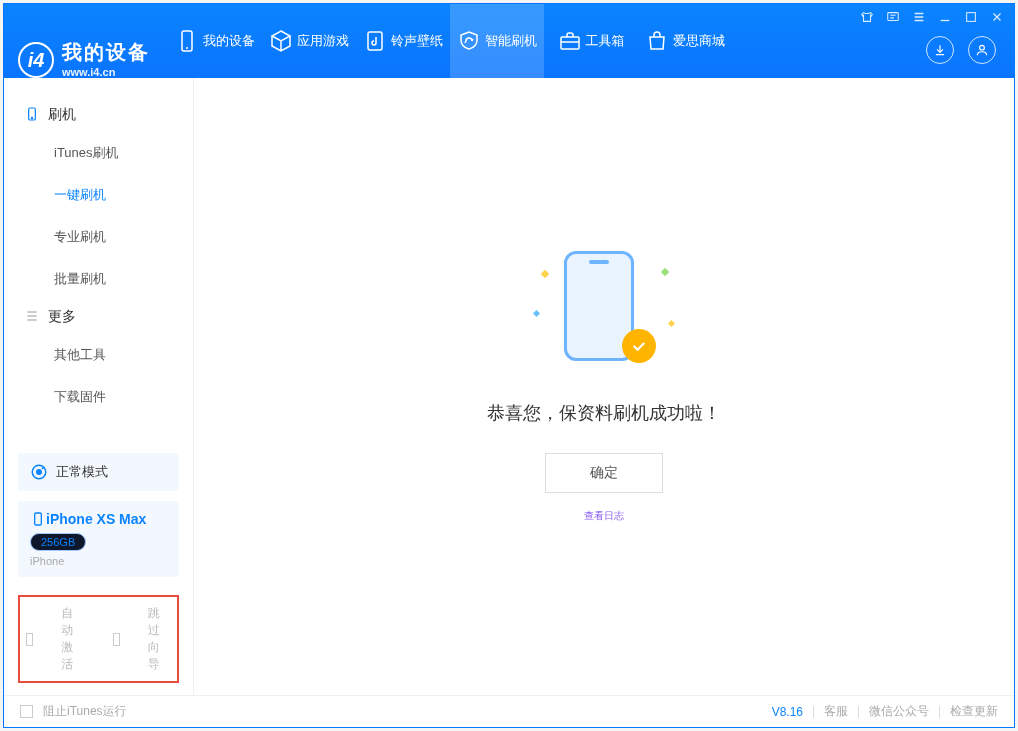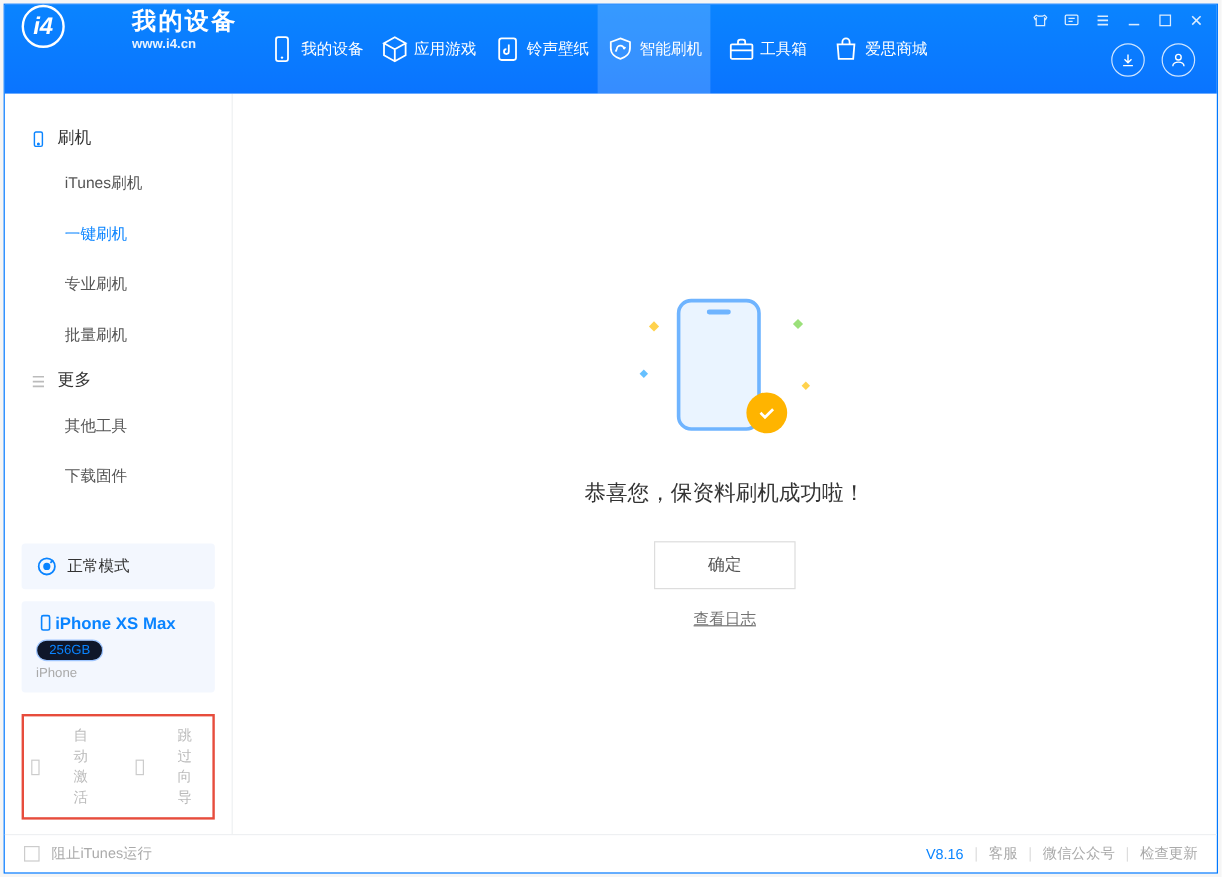--- a/index.html
+++ b/index.html
@@ -1,40 +1,40 @@
 <!DOCTYPE html>
 <html><head>
 <meta charset="utf-8">
 <style>
 * { margin: 0; padding: 0; box-sizing: border-box; font-family: "Microsoft YaHei", sans-serif; }
 body { background: #f5f5f5; width: 1018px; height: 731px; overflow: hidden; }
 .app-window { width: 1012px; height: 725px; margin: 3px; background: #fff; border: 1px solid #0078ff; display: flex; flex-direction: column; }
 
 
 .header { height: 74px; background: linear-gradient(to bottom, #0a84ff, #0a74ff); display: flex; align-items: stretch; color: #fff; position: relative; }
-.logo-area { display: flex; align-items: flex-start; padding: 0 18px 0 14px; gap: 48px; }
+.logo-area { display: flex; align-items: flex-end; padding: 0 18px 0 14px; }
 .logo-circle { width: 36px; height: 36px; border: 2px solid #fff; border-radius: 50%; display: flex; align-items: center; justify-content: center; font-weight: bold; font-size: 20px; font-style: italic; margin-right: 8px; }
 .logo-text { display: flex; flex-direction: column; }
 .logo-name { font-size: 20px; font-weight: bold; letter-spacing: 2px; }
 .logo-url { font-size: 11px; opacity: .9; font-weight: bold; }
 .nav-tabs { display: flex; align-self: stretch; }
 .nav-tab { width: 94px; display: flex; align-items: center; justify-content: center; gap: 4px; cursor: pointer; font-size: 13px; }
 .nav-tab.active { background: rgba(255,255,255,.18); }
 .nav-tab svg { width: 24px; height: 24px; }
 .titlebar-icons { position: absolute; right: 10px; top: 6px; display: flex; gap: 12px; align-items: center; }
 .titlebar-icons .tico { width: 14px; height: 14px; opacity: .85; cursor: pointer; display:flex; align-items:center; justify-content:center; }
 .header-right { margin-left: auto; display: flex; align-items: center; gap: 14px; padding-right: 18px; padding-top: 18px; }
 .header-right .hicon { width: 28px; height: 28px; border: 1.5px solid rgba(255,255,255,.8); border-radius: 50%; display: flex; align-items: center; justify-content: center; cursor: pointer; }
 
 
 .body { flex: 1; display: flex; min-height: 0; }
 
 
 .sidebar { width: 190px; border-right: 1px solid #eef0f2; display: flex; flex-direction: column; padding-top: 20px; }
-.side-group-header { display: flex; align-items: flex-end; gap: 8px; padding: 8px 20px; font-size: 14px; color: #333; }
+.side-group-header { display: flex; align-items: flex-start; gap: 8px; padding: 8px 20px; font-size: 14px; color: #333; }
 .side-group-header svg { flex-shrink: 0; }
 .side-item { padding: 12px 20px 12px 50px; font-size: 13px; color: #555; cursor: pointer; }
 .side-item.active { color: #0a84ff; }
 .side-spacer { flex: 1; }
 .mode-box, .device-box { margin: 0 14px 10px; background: #f3f7fe; border-radius: 3px; padding: 10px 12px; font-size: 13px; }
 .mode-box { display:flex; align-items:center; gap:8px; color:#333; }
 .device-box .dname { color:#0a84ff; font-weight:bold; font-size:14px; display:flex; align-items:center; gap:0; }
 .device-box .badge { display:inline-block; margin-top:6px; padding:2px 10px; border:1px solid #9fc6ff; border-radius:10px; font-size:11px; color:#0a84ff; background:#0f172a; }
 .device-box .sub { font-size:11px; color:#aaa; margin-top:4px; }
 .checkbox-row { margin: 8px 14px 12px; padding: 8px 6px; display:flex; gap:28px; font-size:12px; color:#bbb; border:2px solid #e74c3c; align-items:center; }
@@ -43,21 +43,21 @@
 
 .main { flex:1; display:flex; flex-direction:column; align-items:center; justify-content:center; color:#333; }
 .illus { position:relative; width:140px; height:120px; margin-bottom:30px; }
 .phone { position:absolute; left:30px; top:0; width:70px; height:110px; border:3px solid #6fb4ff; border-radius:12px; background:#eaf4ff; }
 .phone::before { content:""; position:absolute; top:6px; left:50%; transform:translateX(-50%); width:20px; height:4px; background:#6fb4ff; border-radius:2px; }
 .badge-check { position:absolute; right:18px; bottom:8px; width:34px; height:34px; background:#ffb400; border-radius:50%; display:flex; align-items:center; justify-content:center; }
 .dot { position:absolute; width:6px; height:6px; transform:rotate(45deg); }
 .d1{left:8px;top:20px;background:#ffd24d;} .d2{left:0;top:60px;background:#66c0ff;width:5px;height:5px;} .d3{right:6px;top:18px;background:#9be07a;} .d4{right:0px;top:70px;background:#ffd24d;width:5px;height:5px;}
 .success-text { font-size:18px; color:#333; margin-bottom:28px; }
 .ok-btn { padding:10px 44px; border:1px solid #ddd; background:#fff; font-size:14px; color:#555; cursor:pointer; margin-bottom:16px; }
-.log-link { font-size:13px; color:#737373; cursor:pointer;text-decoration:underline; }
+.log-link { font-size:10px; color:#8b5cf6; cursor:pointer; }
 
 
 .footer { height:32px; border-top:1px solid #eef0f2; display:flex; align-items:center; padding:0 16px; font-size:12px; color:#aaa; gap:10px; }
 .footer .right { margin-left:auto; display:flex; align-items:center; gap:10px; }
 .footer .divider { width:1px; height:12px; background:#ddd; }
 .footer .flink { cursor:pointer; }
 .version { color:#0a84ff; }
 </style>
 </head>
 <body>

